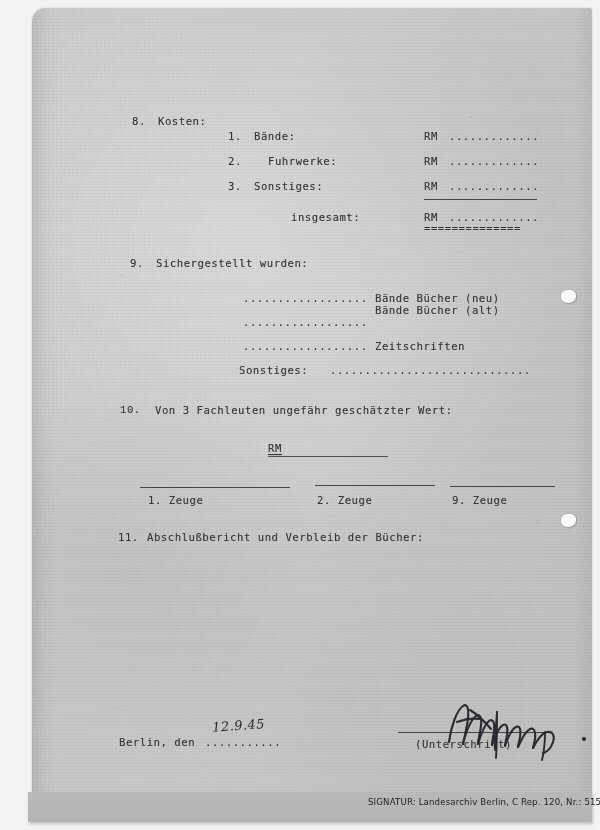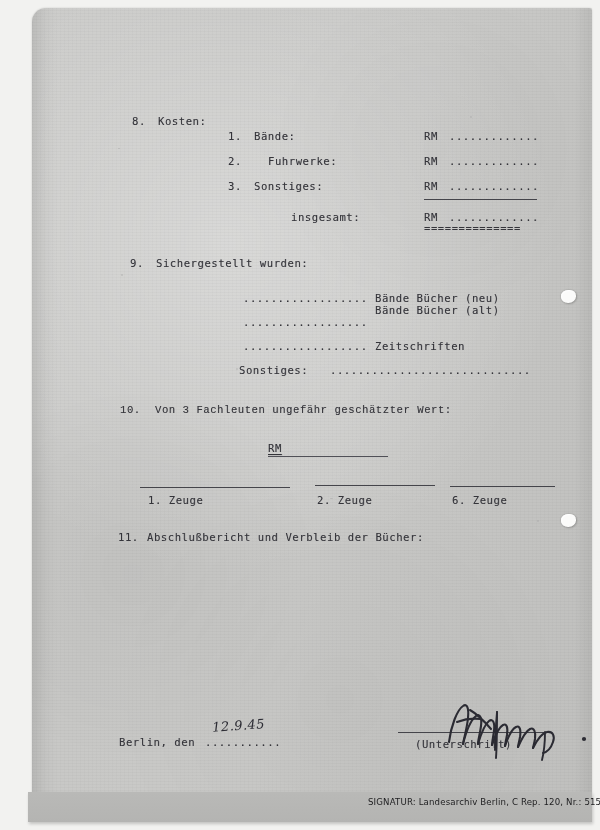--- a/index.html
+++ b/index.html
@@ -240,33 +240,33 @@
     <span class="ln" style="left:375px;top:304px;">Bände Bücher (alt)</span>
 
     <span class="ln" style="left:243px;top:340px;">..................</span>
     <span class="ln" style="left:375px;top:340px;">Zeitschriften</span>
 
     <span class="ln" style="left:239px;top:364px;">Sonstiges:</span>
     <span class="ln" style="left:330px;top:364px;">.............................</span>
 
     
     <span class="ln" style="left:120px;top:404px;font-family:Liberation Mono, monospace;">10.</span>
-    <span class="ln" style="left:155px;top:404px;font-family:Liberation Mono, monospace;">Von 3 Fachleuten ungefähr geschätzter Wert:</span>
+    <span class="ln" style="left:155px;top:404px;">Von 3 Fachleuten ungefähr geschätzter Wert:</span>
 
     <span class="ln u" style="left:268px;top:442px;">RM</span>
     <div class="rule-thin" style="left:268px;top:456px;width:120px;"></div>
 
     
     <div class="rule" style="left:140px;top:487px;width:150px;"></div>
     <div class="rule" style="left:315px;top:485px;width:120px;"></div>
     <div class="rule" style="left:450px;top:486px;width:105px;"></div>
 
     <span class="ln" style="left:148px;top:494px;">1. Zeuge</span>
     <span class="ln" style="left:317px;top:494px;">2. Zeuge</span>
-    <span class="ln" style="left:452px;top:494px;">6. Zeuge</span>
+    <span class="ln" style="left:452px;top:494px;">9. Zeuge</span>
 
     
     <span class="ln" style="left:118px;top:531px;">11.</span>
     <span class="ln" style="left:147px;top:531px;">Abschlußbericht und Verbleib der Bücher:</span>
 
     
     <span class="ln" style="left:119px;top:736px;">Berlin, den</span>
     <span class="ln" style="left:205px;top:736px;">...........</span>
 
     <div class="rule" style="left:398px;top:732px;width:150px;"></div>

